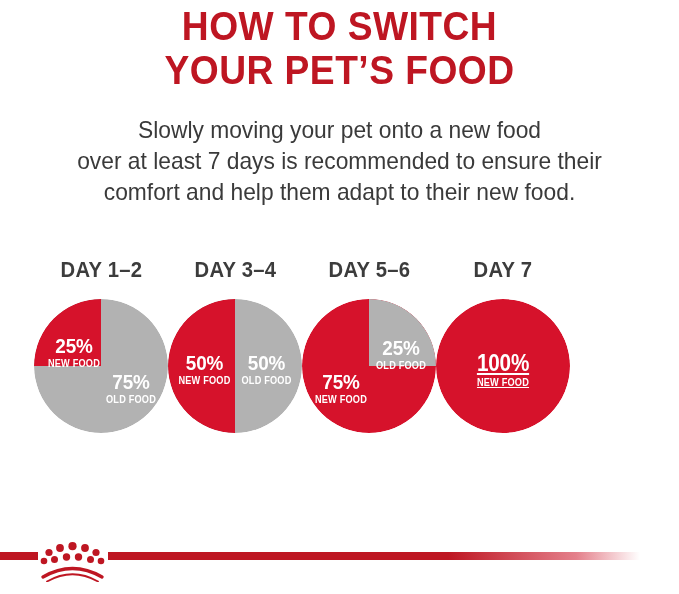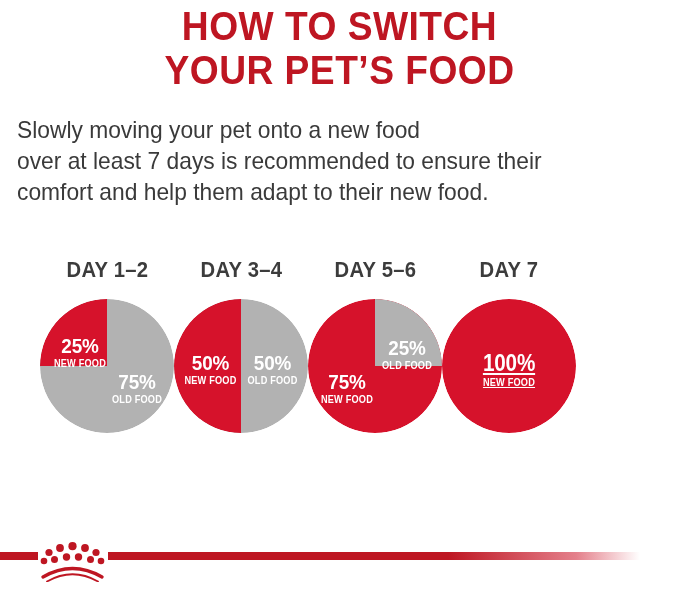--- a/index.html
+++ b/index.html
@@ -35,40 +35,41 @@
     transform-origin: center;
     white-space: nowrap;
   }
 
   
   .intro-block {
     position: absolute;
     top: 114px;
     left: 0;
     width: 679px;
+    text-align: center;
   }
   .intro-line {
     color: #3A3A3A;
     font-family: "Liberation Sans Narrow", "Liberation Sans", sans-serif;
     font-size: 24px;
     line-height: 31px;
     font-weight: 400;
     transform: scaleX(0.95);
     transform-origin: center;
     white-space: nowrap;
   }
 
   
   .pies-row {
     position: absolute;
     top: 258px;
-    left: 16px;
+    left: 0;
     width: 594px;
     display: flex;
-    justify-content: flex-end;
+    justify-content: flex-start;
     padding: 0 34px;
     box-sizing: border-box;
   }
   .pie-cell {
     width: 145px;
     display: flex;
     flex-direction: column;
     align-items: center;
   }
   .day-label {

